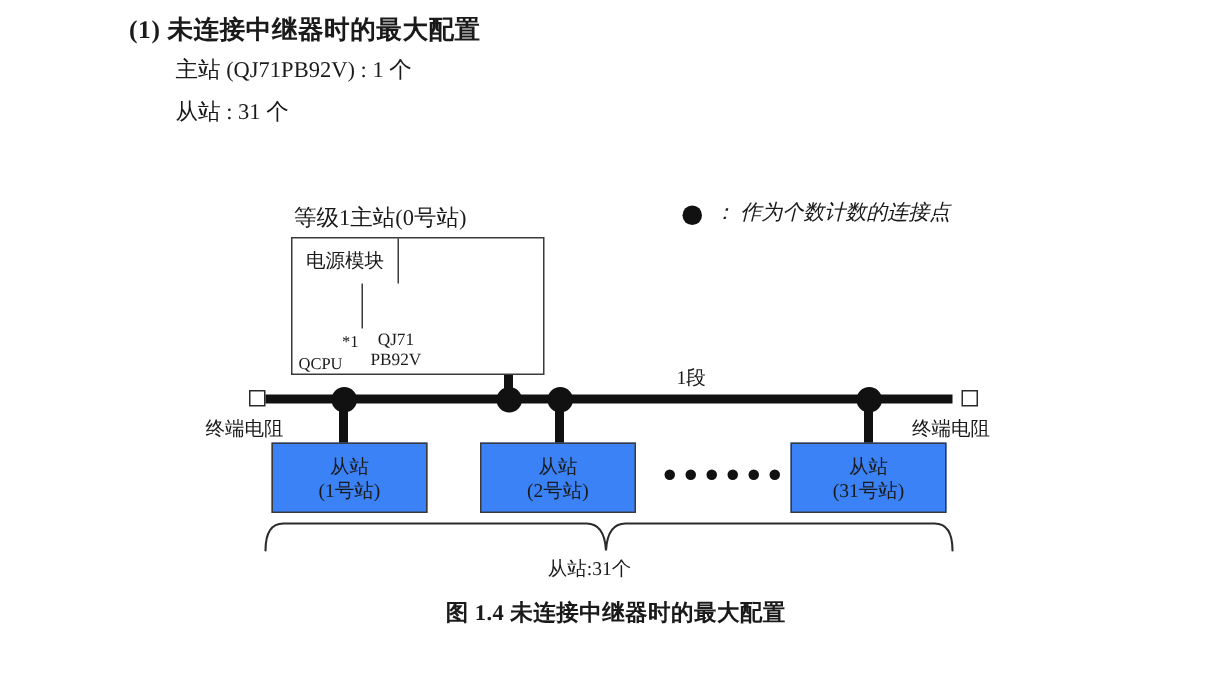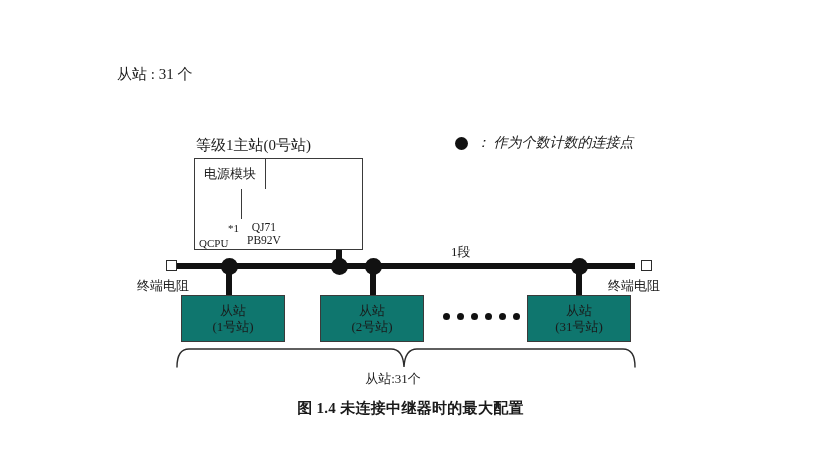--- a/index.html
+++ b/index.html
@@ -189,21 +189,21 @@
     width: 104px;
     height: 47px;
     border: 1.3px solid #3a3a3a;
     box-sizing: border-box;
     display: flex;
     flex-direction: column;
     align-items: center;
     justify-content: center;
     font-size: 13px;
     line-height: 16px;
-    background: #0f766e;
+    background: #3b82f6;
   }
 
   .ellipsis {
     position: absolute;
     left: 443px;
     top: 313px;
     display: flex;
     gap: 7px;
     align-items: center;
   }
@@ -256,20 +256,22 @@
   }
   .footnote .fn-mark {
     margin-right: 14px;
   }
 </style>
 </head>
 <body>
 
 <div class="page">
 
+  <div class="hd-title">(1) 未连接中继器时的最大配置</div>
+  <div class="hd-line1">主站 (QJ71PB92V) : 1 个</div>
   <div class="hd-line2">从站 : 31 个</div>
 
   <div class="legend">
     <span class="legend-dot"></span>
     <span class="legend-text">： 作为个数计数的连接点</span>
   </div>
 
   <div class="master-label">等级1主站(0号站)</div>
 
   <div class="module-box">

